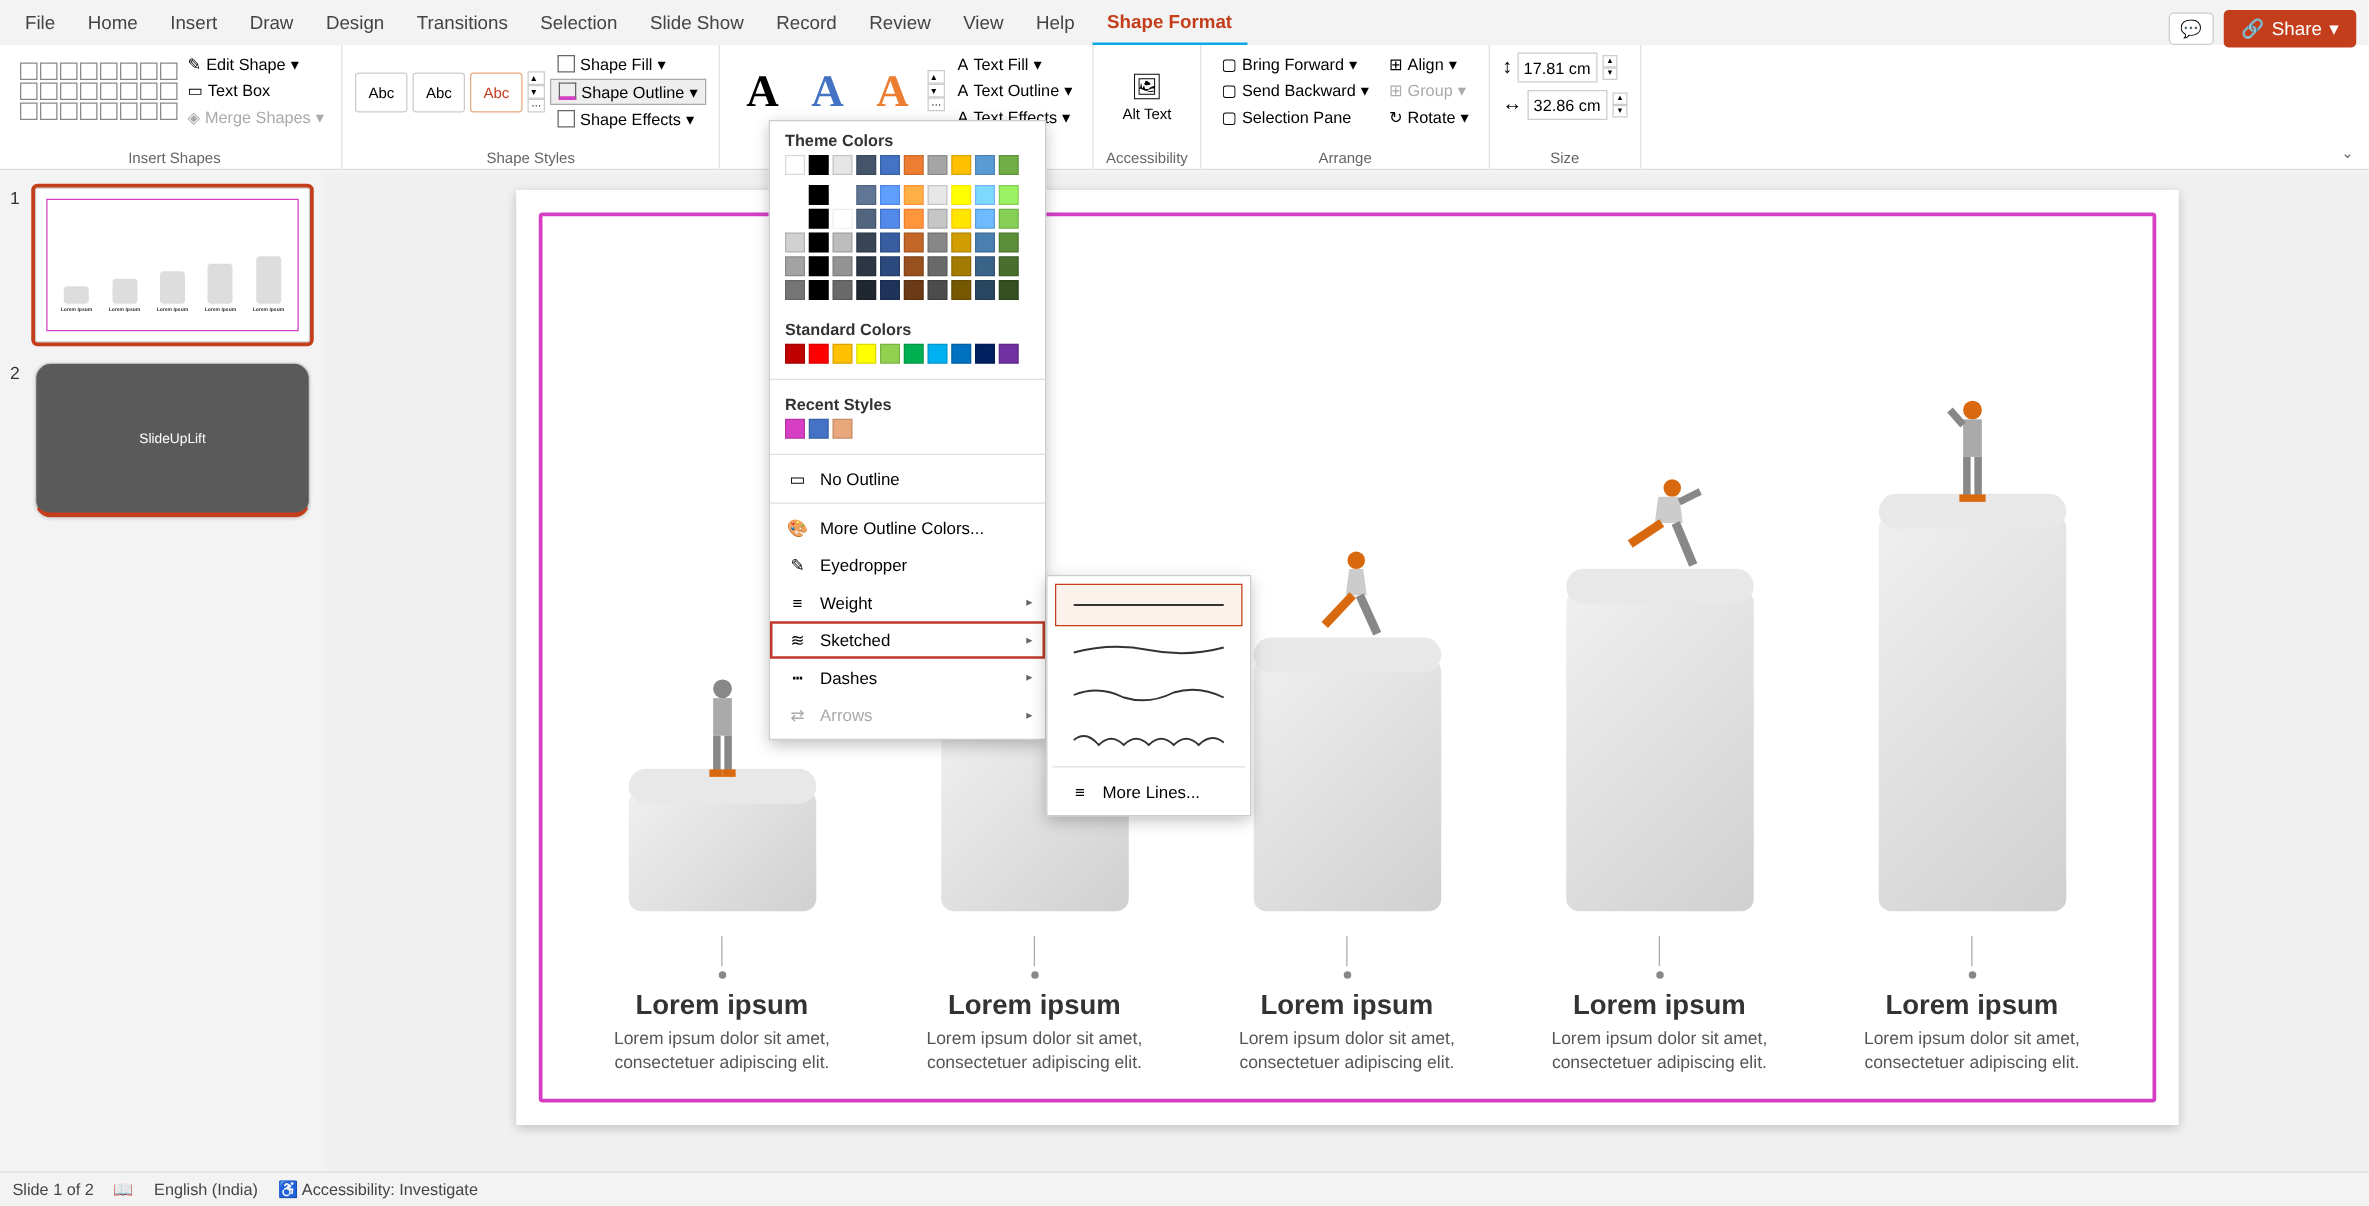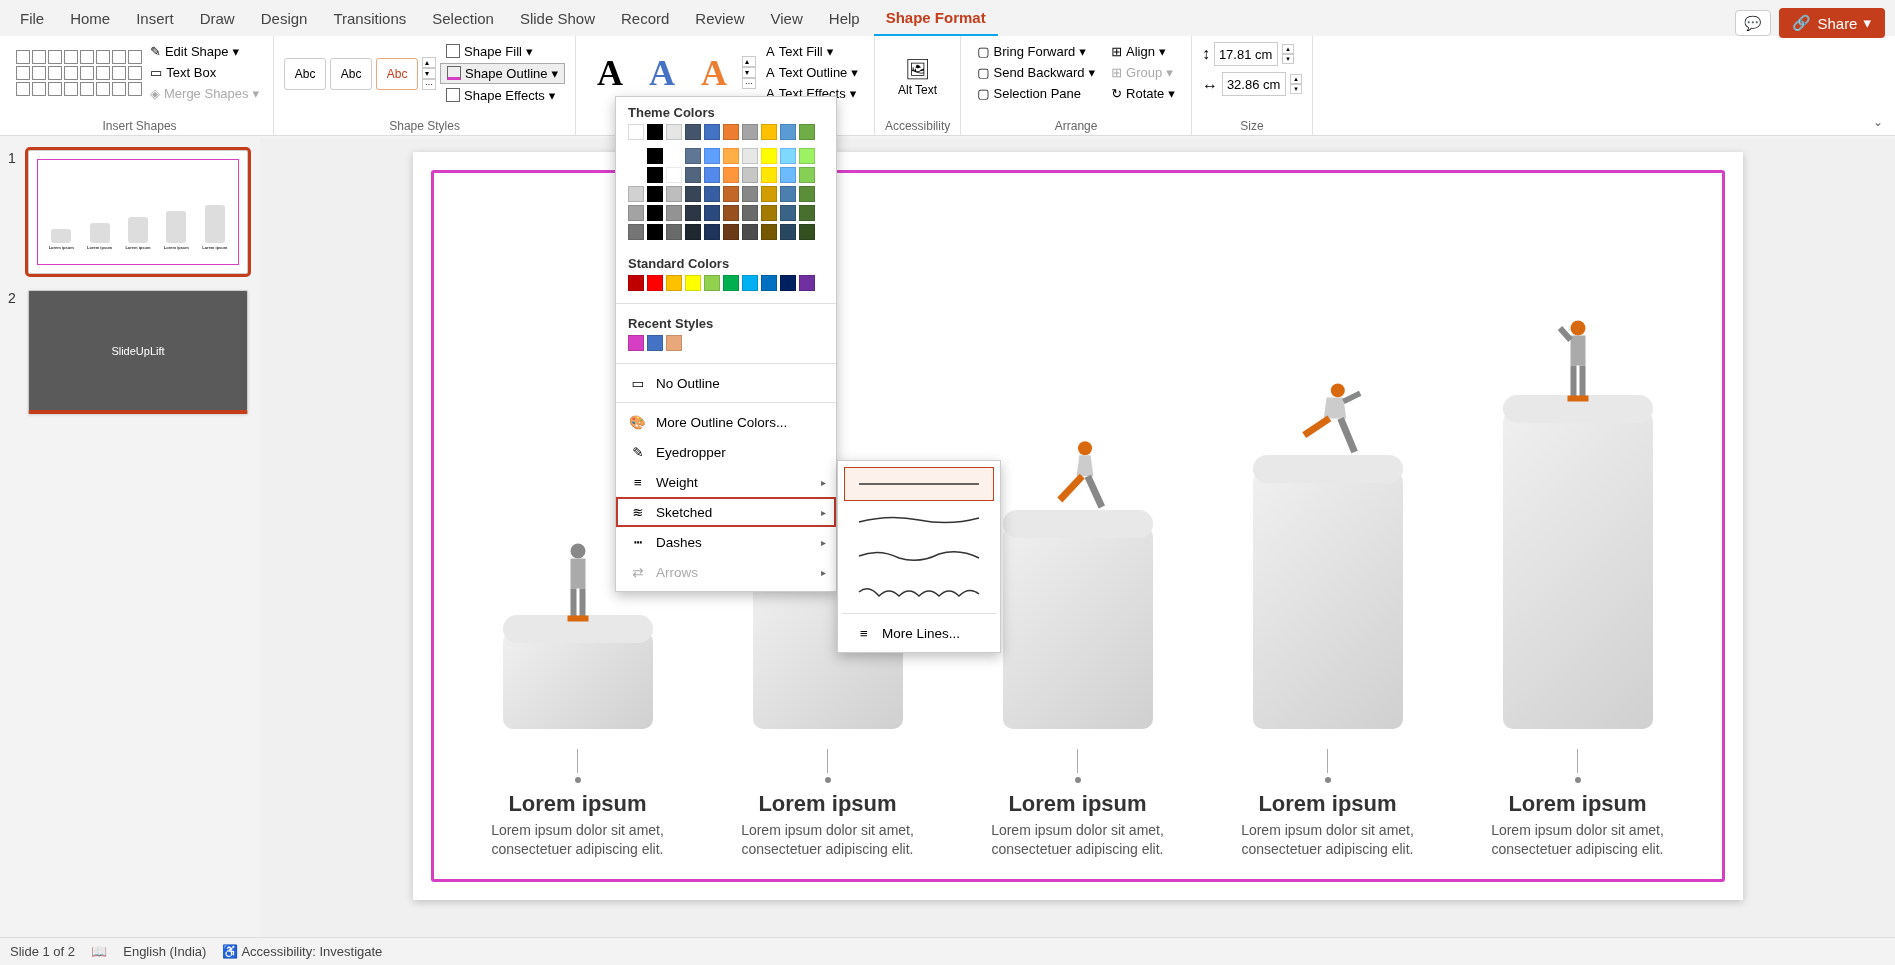--- a/index.html
+++ b/index.html
@@ -46,21 +46,21 @@
 
 .collapse-ribbon { position: absolute; right: 12px; top: 115px; font-size: 12px; color: #666; }
 
 
 .main { position: absolute; top: 138px; left: 0; right: 0; bottom: 28px; display: flex; }
 .slide-panel { width: 260px; background: #f3f3f3; padding: 12px 8px; overflow-y: auto; }
 .thumb-wrap { display: flex; gap: 6px; margin-bottom: 16px; }
 .thumb-num { font-size: 14px; color: #333; width: 14px; }
 .thumb { width: 220px; height: 124px; background: #fff; border: 1px solid #ccc; border-radius: 2px; box-shadow: 0 1px 3px rgba(0,0,0,.15); position: relative; overflow: hidden; }
 .thumb.selected { outline: 3px solid #c43e1c; }
-.thumb.dark { background: #5a5a5a; border-bottom: 4px solid #c43e1c; display: flex; align-items: center; justify-content: center; color: #fff; font-size: 11px; }
+.thumb.dark { background: #5a5a5a; border-bottom: 4px solid #c43e1c; display: flex; align-items: center; justify-content: center; color: #fff; font-size: 11px; border-radius: 13px; }
 
 .canvas { flex: 1; background: #f0f0f0; display: flex; align-items: flex-start; justify-content: center; padding: 14px; position: relative; }
 .slide { width: 1330px; height: 748px; background: #fff; box-shadow: 0 2px 8px rgba(0,0,0,.2); position: relative; }
 .slide-sel { position: absolute; inset: 18px; border: 3px solid #d63fc4; border-radius: 3px; }
 
 
 .ped-row { position: absolute; bottom: 40px; left: 0; right: 0; display: flex; justify-content: space-around; align-items: flex-end; padding: 0 40px; }
 .ped-col { display: flex; flex-direction: column; align-items: center; width: 200px; }
 .pedestal { width: 150px; background: linear-gradient(135deg, #f0f0f0, #d0d0d0); border-radius: 14px 14px 10px 10px; position: relative; margin-bottom: 20px; }
 .ped-top { position: absolute; top: -14px; left: 0; right: 0; height: 28px; background: #e8e8e8; border-radius: 14px; }

